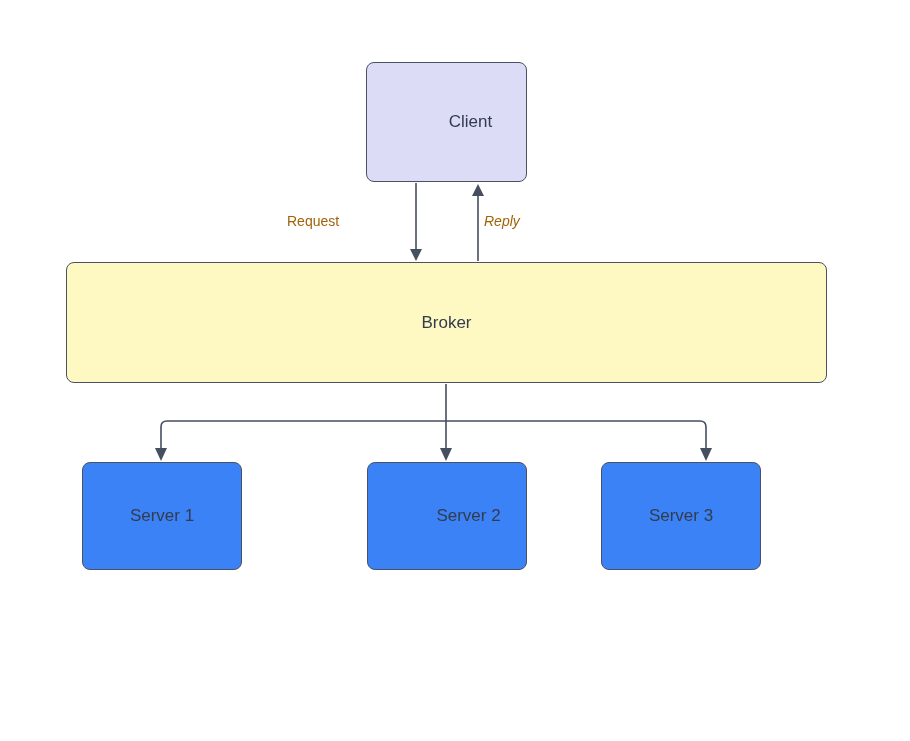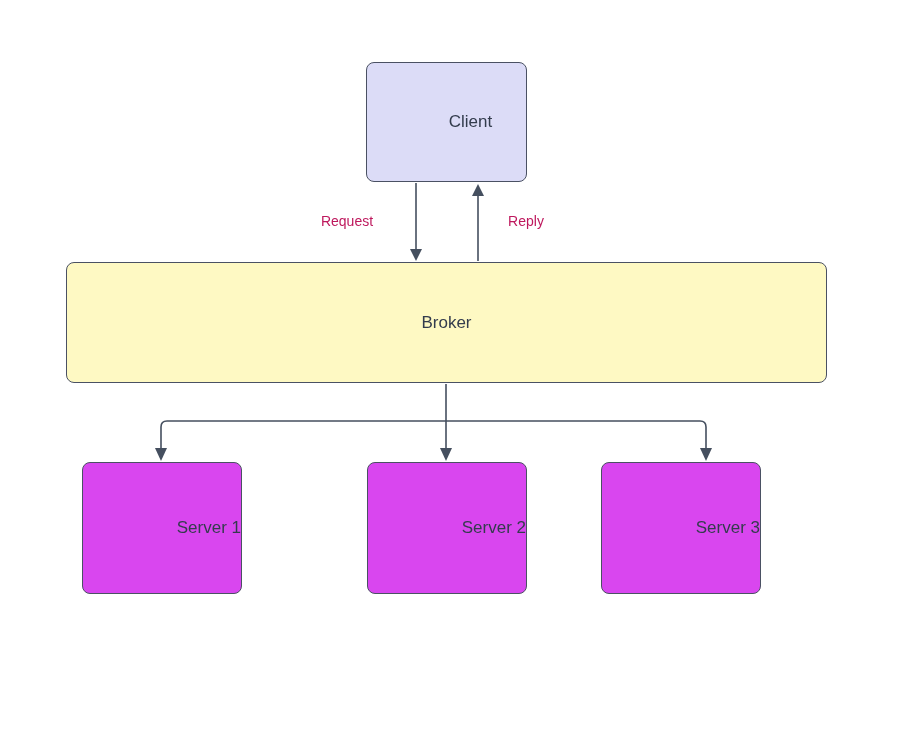--- a/index.html
+++ b/index.html
@@ -38,38 +38,36 @@
     width: 161px; height: 120px;
     background: #dcdcf7;
     padding-left: 48px;
   }
   .node-broker {
     left: 66px; top: 262px;
     width: 761px; height: 121px;
     background: #fef9c3;
   }
   .node-server {
-    width: 160px; height: 132px;
+    width: 160px; height: 108px;
     top: 462px;
-    background: #d946ef;
-    justify-content: flex-end;
+    background: #3b82f6;
   }
   .node-server1 { left: 82px; }
   .node-server2 { left: 367px; padding-left: 43px; }
   .node-server3 { left: 601px; }
   .edge-label {
     position: absolute;
     width: 120px;
-    text-align: center;
     font-size: 14px;
-    color: #be185d;
+    color: #a16207;
     background: transparent;
   }
   .label-request { left: 287px; top: 213px; }
-  .label-reply   { left: 466px; top: 213px; }
+  .label-reply   { left: 484px; top: 213px; font-style: italic; }
 </style>
 </head>
 <body>
 
 <div class="canvas">
 
   <svg class="connector-layer" width="910" height="741" viewBox="0 0 910 741">
 
     <g>
       <line x1="416" y1="183" x2="416" y2="249" stroke="#454f5f" stroke-width="1.6"></line>

